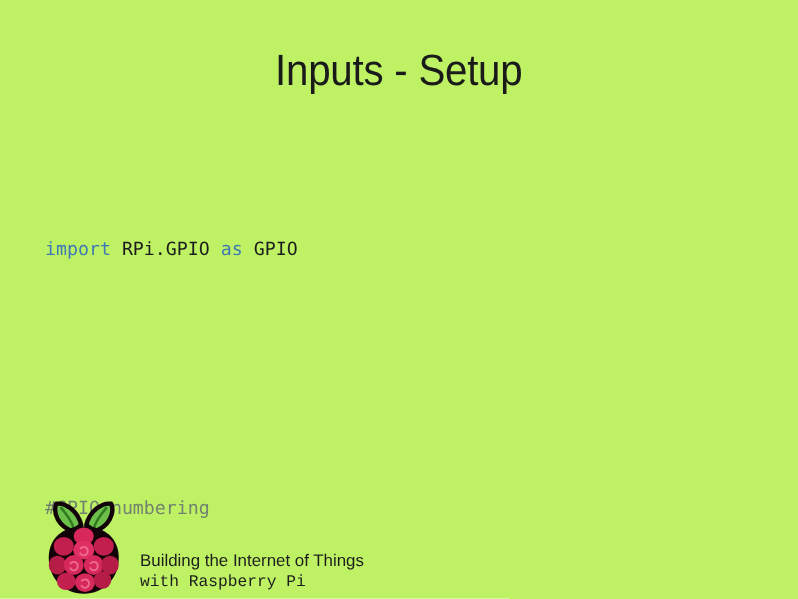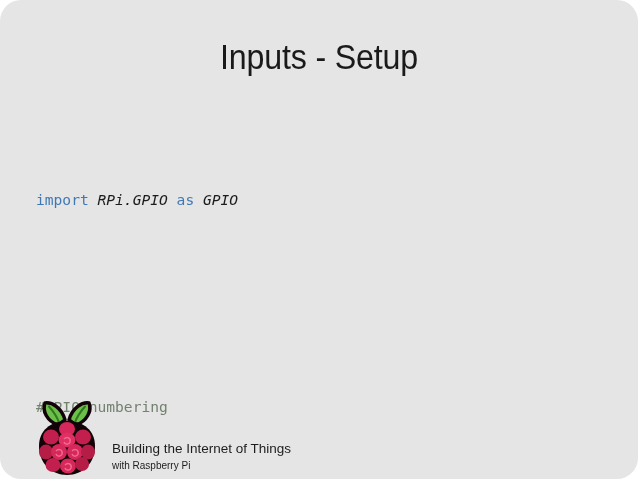--- a/index.html
+++ b/index.html
@@ -11,22 +11,21 @@
     width: 638px;
     height: 479px;
     overflow: hidden;
     font-family: "Liberation Sans", sans-serif;
     -webkit-font-smoothing: antialiased;
   }
   .slide {
     position: relative;
     width: 638px;
     height: 479px;
-    background: #e5e5e5;
-    border-radius: 21px;
+    background: #bef264;
   }
 
   
   .slide-title {
     position: absolute;
     top: 36px;
     left: 0;
     width: 638px;
     text-align: center;
     font-family: "Liberation Sans", sans-serif;
@@ -54,21 +53,21 @@
   }
   .code-line {
     white-space: pre;
     min-height: 25.8px;
   }
   .code-line.blank {
     height: 25.8px;
   }
   .tok-kw       { color: #3f79b5; margin-top: 35px; }
   .tok-comment  { color: #72826f; }
-  .tok-plain    { color: #1c1c1c; font-style: italic; }
+  .tok-plain    { color: #1c1c1c; }
 
   
   .footer {
     position: absolute;
     left: 34px;
     top: 400px;
     display: flex;
     align-items: flex-end;
   }
   .footer-logo {
@@ -82,22 +81,22 @@
   }
   .footer-title {
     font-family: "Liberation Sans", sans-serif;
     font-size: 13.5px;
     font-weight: 400;
     color: #1d1d1d;
     line-height: 18px;
     white-space: nowrap;
   }
   .footer-sub {
-    font-family: Liberation Sans, sans-serif;
-    font-size: 10px;
+    font-family: Liberation Mono, monospace;
+    font-size: 13px;
     font-weight: 400;
     color: #1d1d1d;
     line-height: 16px;
     white-space: nowrap;
   }
 </style>
 </head>
 <body>
 
 <div class="slide">

